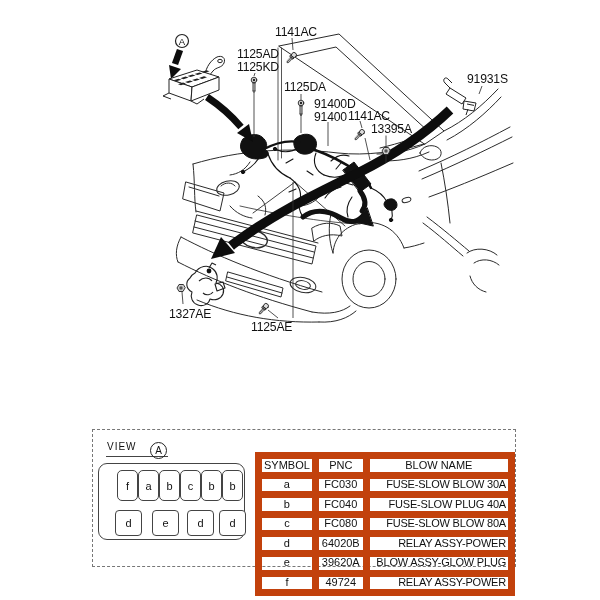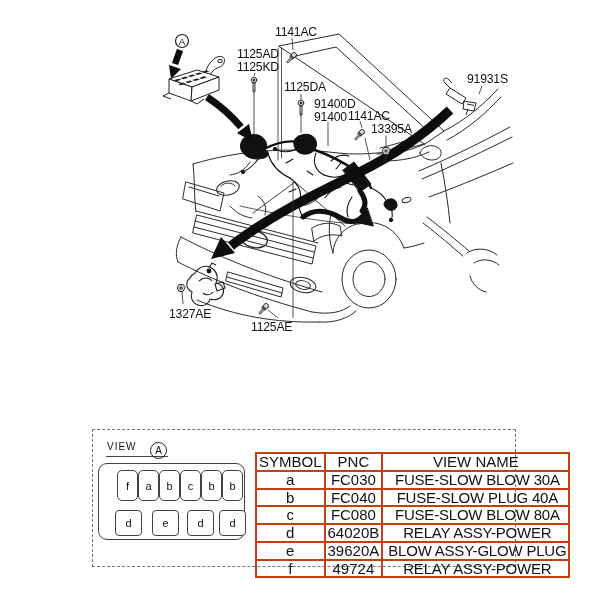--- a/index.html
+++ b/index.html
@@ -15,23 +15,23 @@
   .view-underline{position:absolute;left:13px;top:26px;width:62px;height:1px;background:#444;}
   .view-ref-circle{position:absolute;left:57px;top:12px;width:15px;height:15px;border:1.3px solid #222;
             border-radius:50%;display:flex;align-items:center;justify-content:center;font-size:10px;}
   .fuse-panel{position:absolute;left:5px;top:33px;width:145px;height:75px;
             border:1.5px solid #444;border-radius:9px;}
   .fuse-cell{position:absolute;border:1.3px solid #444;display:flex;align-items:center;
             justify-content:center;font-size:11px;background:#fff;}
   .cell-top{top:6px;width:19px;height:29px;border-radius:5px;}
   .cell-bot{top:46px;width:25px;height:24px;border-radius:4px;}
   .parts-table{position:absolute;left:162px;top:22px;border-collapse:collapse;table-layout:fixed;}
-  .parts-table th,.parts-table td{border:2px solid #c2410c;font-size:15px;font-weight:400;
+  .parts-table th,.parts-table td{border:7px solid #c2410c;font-size:11px;font-weight:400;
             text-align:center;padding:0 2px;height:12.6px;line-height:1.05;white-space:nowrap;}
-  .parts-table td.pname{text-align:center;padding-left:5px;letter-spacing:-0.2px;}
+  .parts-table td.pname{text-align:right;padding-left:5px;letter-spacing:-0.2px;}
 </style>
 </head>
 <body>
 
 <div class="canvas">
 
 <svg width="600" height="440" viewBox="0 0 600 440">
 
   <g stroke="#2b2b2b" stroke-width="1" fill="none" stroke-linecap="round" stroke-linejoin="round">
     <path d="M279,46 L339,34 L444,131 L425,144 Z"></path>
@@ -247,21 +247,21 @@
   <table class="parts-table">
     <colgroup>
           <col style="width:50px">
           <col style="width:57px">
           <col style="width:151px">
         </colgroup>
     <thead>
       <tr>
         <th>SYMBOL</th>
         <th>PNC</th>
-        <th>VIEW NAME</th>
+        <th>BLOW NAME</th>
       </tr>
     </thead>
     <tbody>
       <tr>
         <td>a</td>
         <td>FC030</td>
         <td class="pname">FUSE-SLOW BLOW 30A</td>
       </tr>
       <tr>
         <td>b</td>

